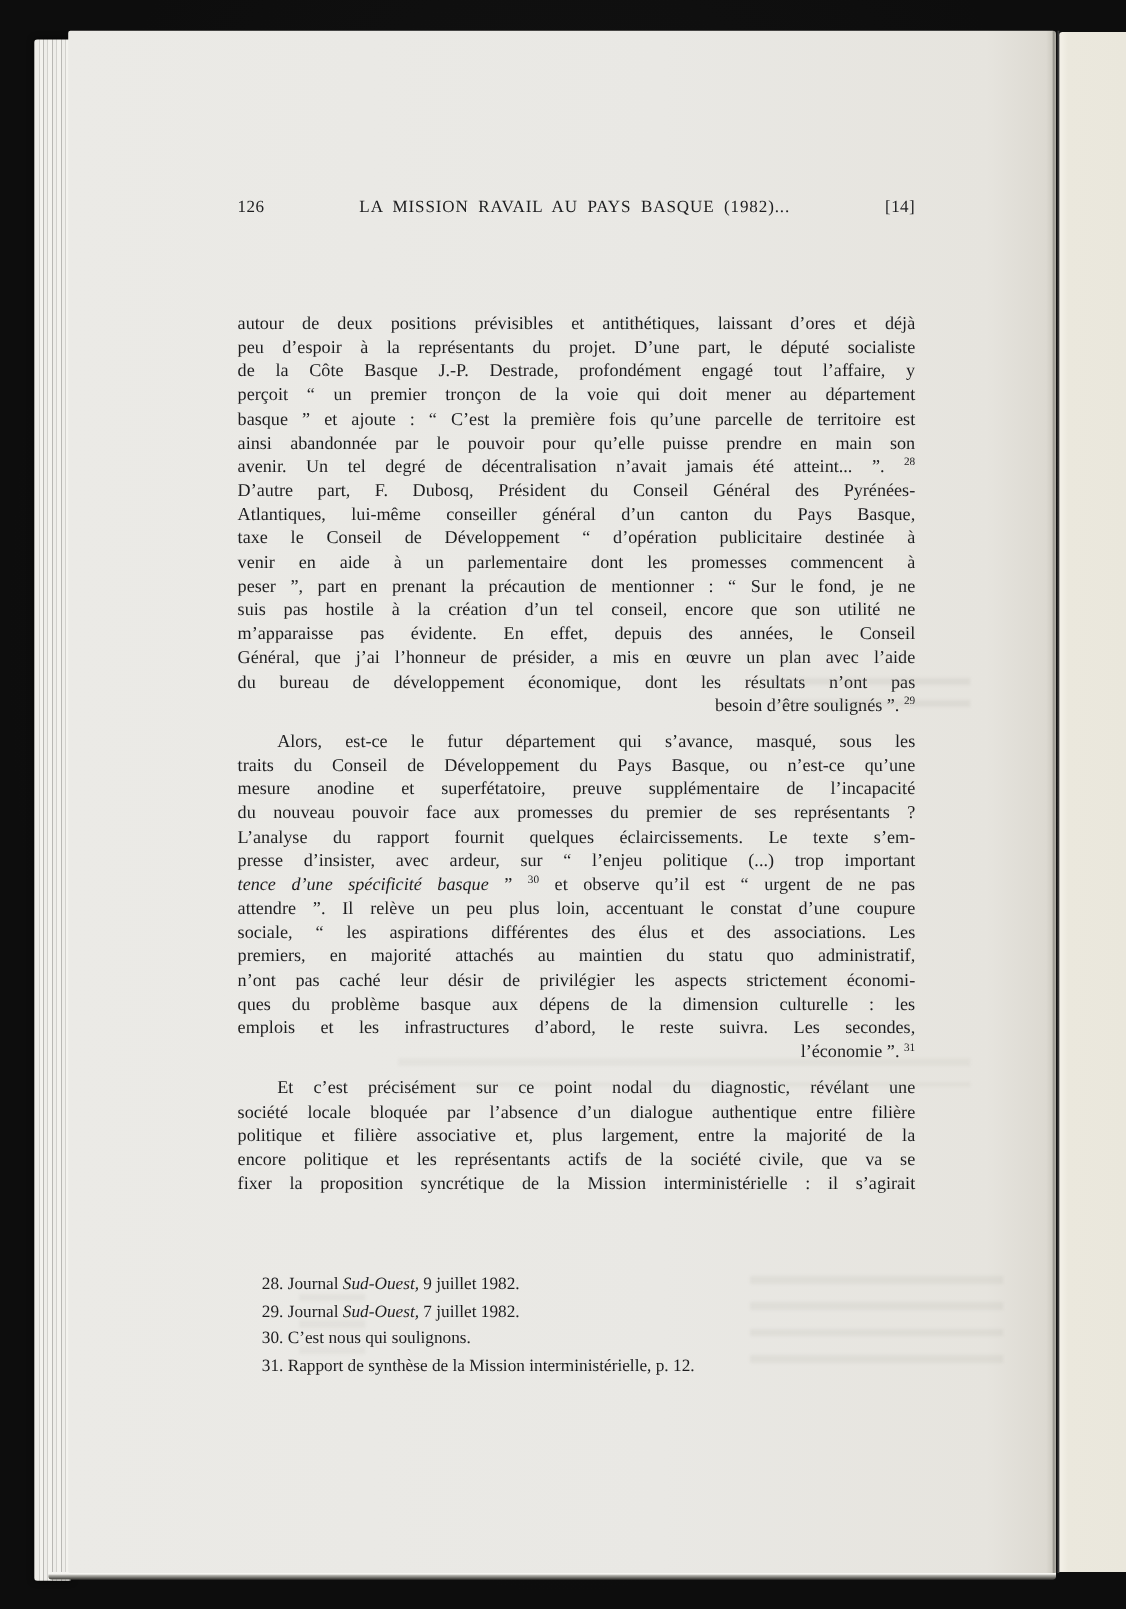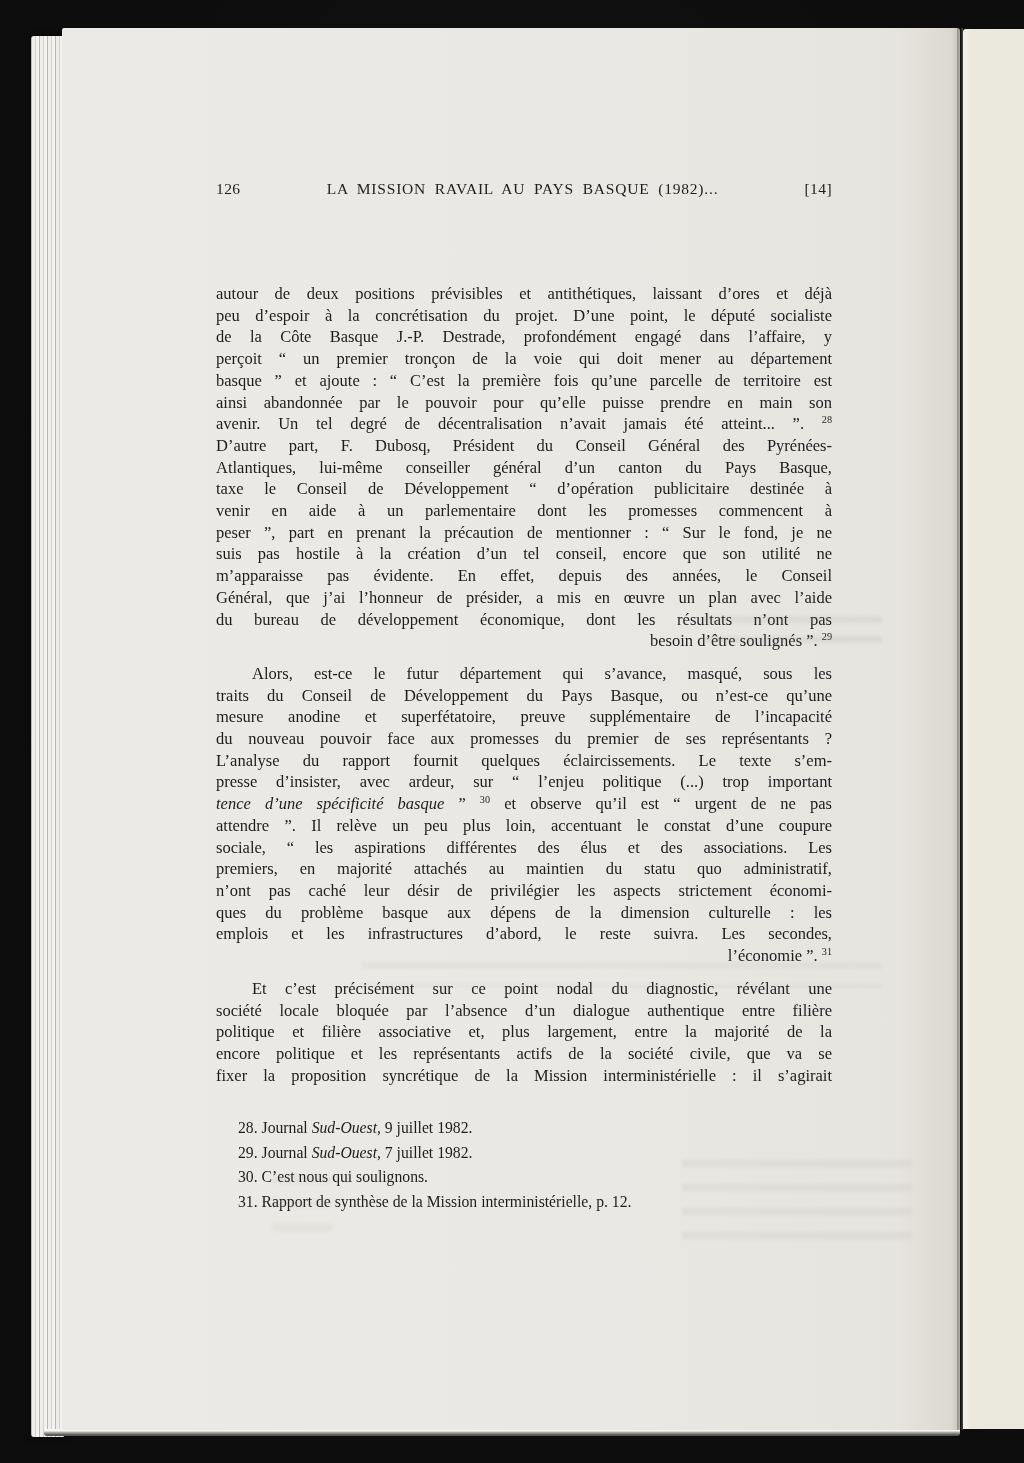--- a/index.html
+++ b/index.html
@@ -58,21 +58,21 @@
     margin-top:40px;
   }
   .para + .para{margin-top:11px;}
   .para.indent .line:first-child{text-indent:36px;}
   .line{text-align:right;}
   .line.just{text-align:justify;text-align-last:justify;}
   .line em{font-style:italic;}
   .line sup, .note-line sup{font-size:62%;vertical-align:6px;line-height:0;}
   
   .footnotes{
-    position:absolute;left:176px;top:1088px;width:600px;
+    position:absolute;left:176px;top:1128px;width:600px;
     font-size:15.7px;line-height:24.6px;
   }
   .note-line em{font-style:italic;}
   
   .ghost{position:absolute;opacity:.5;filter:blur(1.4px);pointer-events:none;}
   .g1{left:640px;top:588px;width:180px;height:34px;
       background:repeating-linear-gradient(180deg,rgba(140,138,126,.22) 0 7px,rgba(0,0,0,0) 7px 20px);}
   .g2{left:300px;top:934px;width:520px;height:26px;
       background:repeating-linear-gradient(180deg,rgba(140,138,126,.14) 0 7px,rgba(0,0,0,0) 7px 22px);}
   .g3{left:620px;top:1132px;width:230px;height:80px;
@@ -92,22 +92,22 @@
 
     <div class="running-header">
       <span>126</span>
       <span class="running-title">LA MISSION RAVAIL AU PAYS BASQUE (1982)...</span>
       <span>[14]</span>
     </div>
 
     <div class="body-text">
         <div class="para">
           <div class="line just">autour de deux positions prévisibles et antithétiques, laissant d’ores et déjà</div>
-          <div class="line just">peu d’espoir à la concrétisation du projet. D’une point, le député socialiste</div>
-          <div class="line just">de la Côte Basque J.-P. Destrade, profondément engagé dans l’affaire, y</div>
+          <div class="line just">peu d’espoir à la représentants du projet. D’une part, le député socialiste</div>
+          <div class="line just">de la Côte Basque J.-P. Destrade, profondément engagé tout l’affaire, y</div>
           <div class="line just">perçoit “ un premier tronçon de la voie qui doit mener au département</div>
           <div class="line just">basque ” et ajoute  : “ C’est la première fois qu’une parcelle de territoire est</div>
           <div class="line just">ainsi abandonnée par le pouvoir pour qu’elle puisse prendre en main son</div>
           <div class="line just"><span>avenir. Un tel degré de décentralisation n’avait jamais été atteint... ”. </span><sup>28</sup></div>
           <div class="line just">D’autre part, F. Dubosq, Président du Conseil Général des Pyrénées-</div>
           <div class="line just">Atlantiques, lui-même conseiller général d’un canton du Pays Basque,</div>
           <div class="line just">taxe le Conseil de Développement “ d’opération publicitaire destinée à</div>
           <div class="line just">venir en aide à un parlementaire dont les promesses commencent à</div>
           <div class="line just">peser ”, part en prenant la précaution de mentionner  : “ Sur le fond, je ne</div>
           <div class="line just">suis pas hostile à la création d’un tel conseil, encore que son utilité ne</div>

